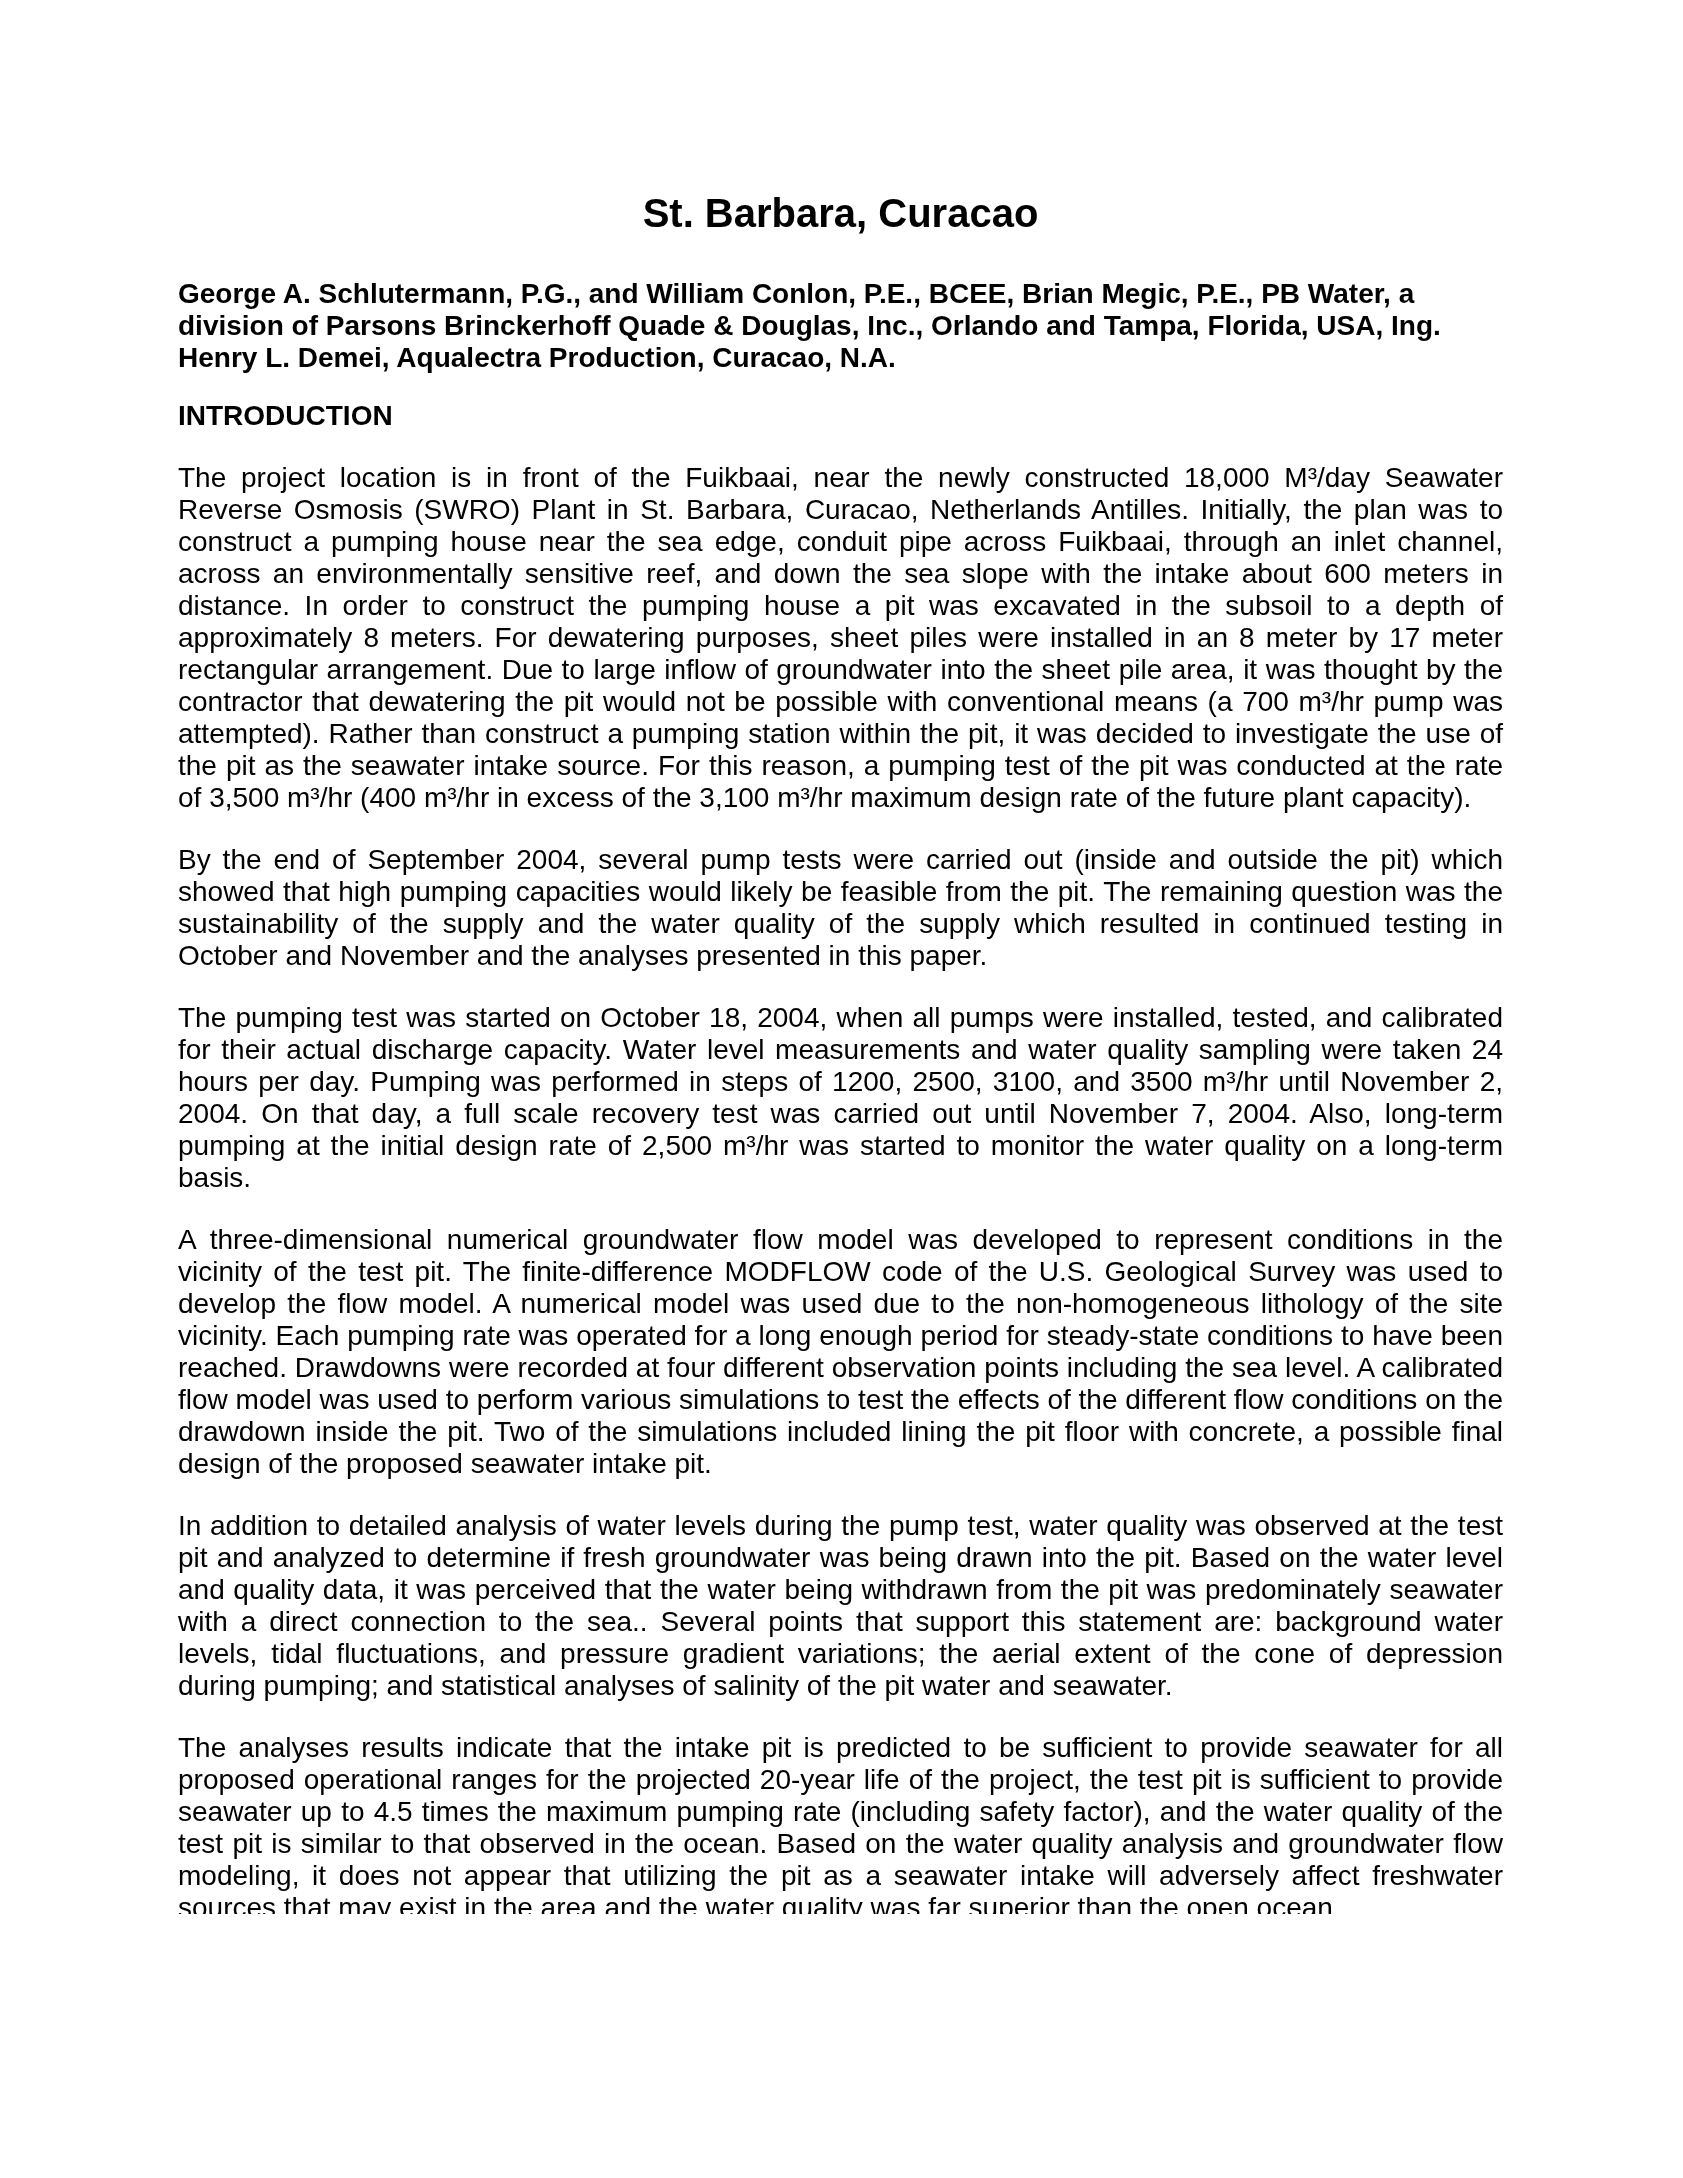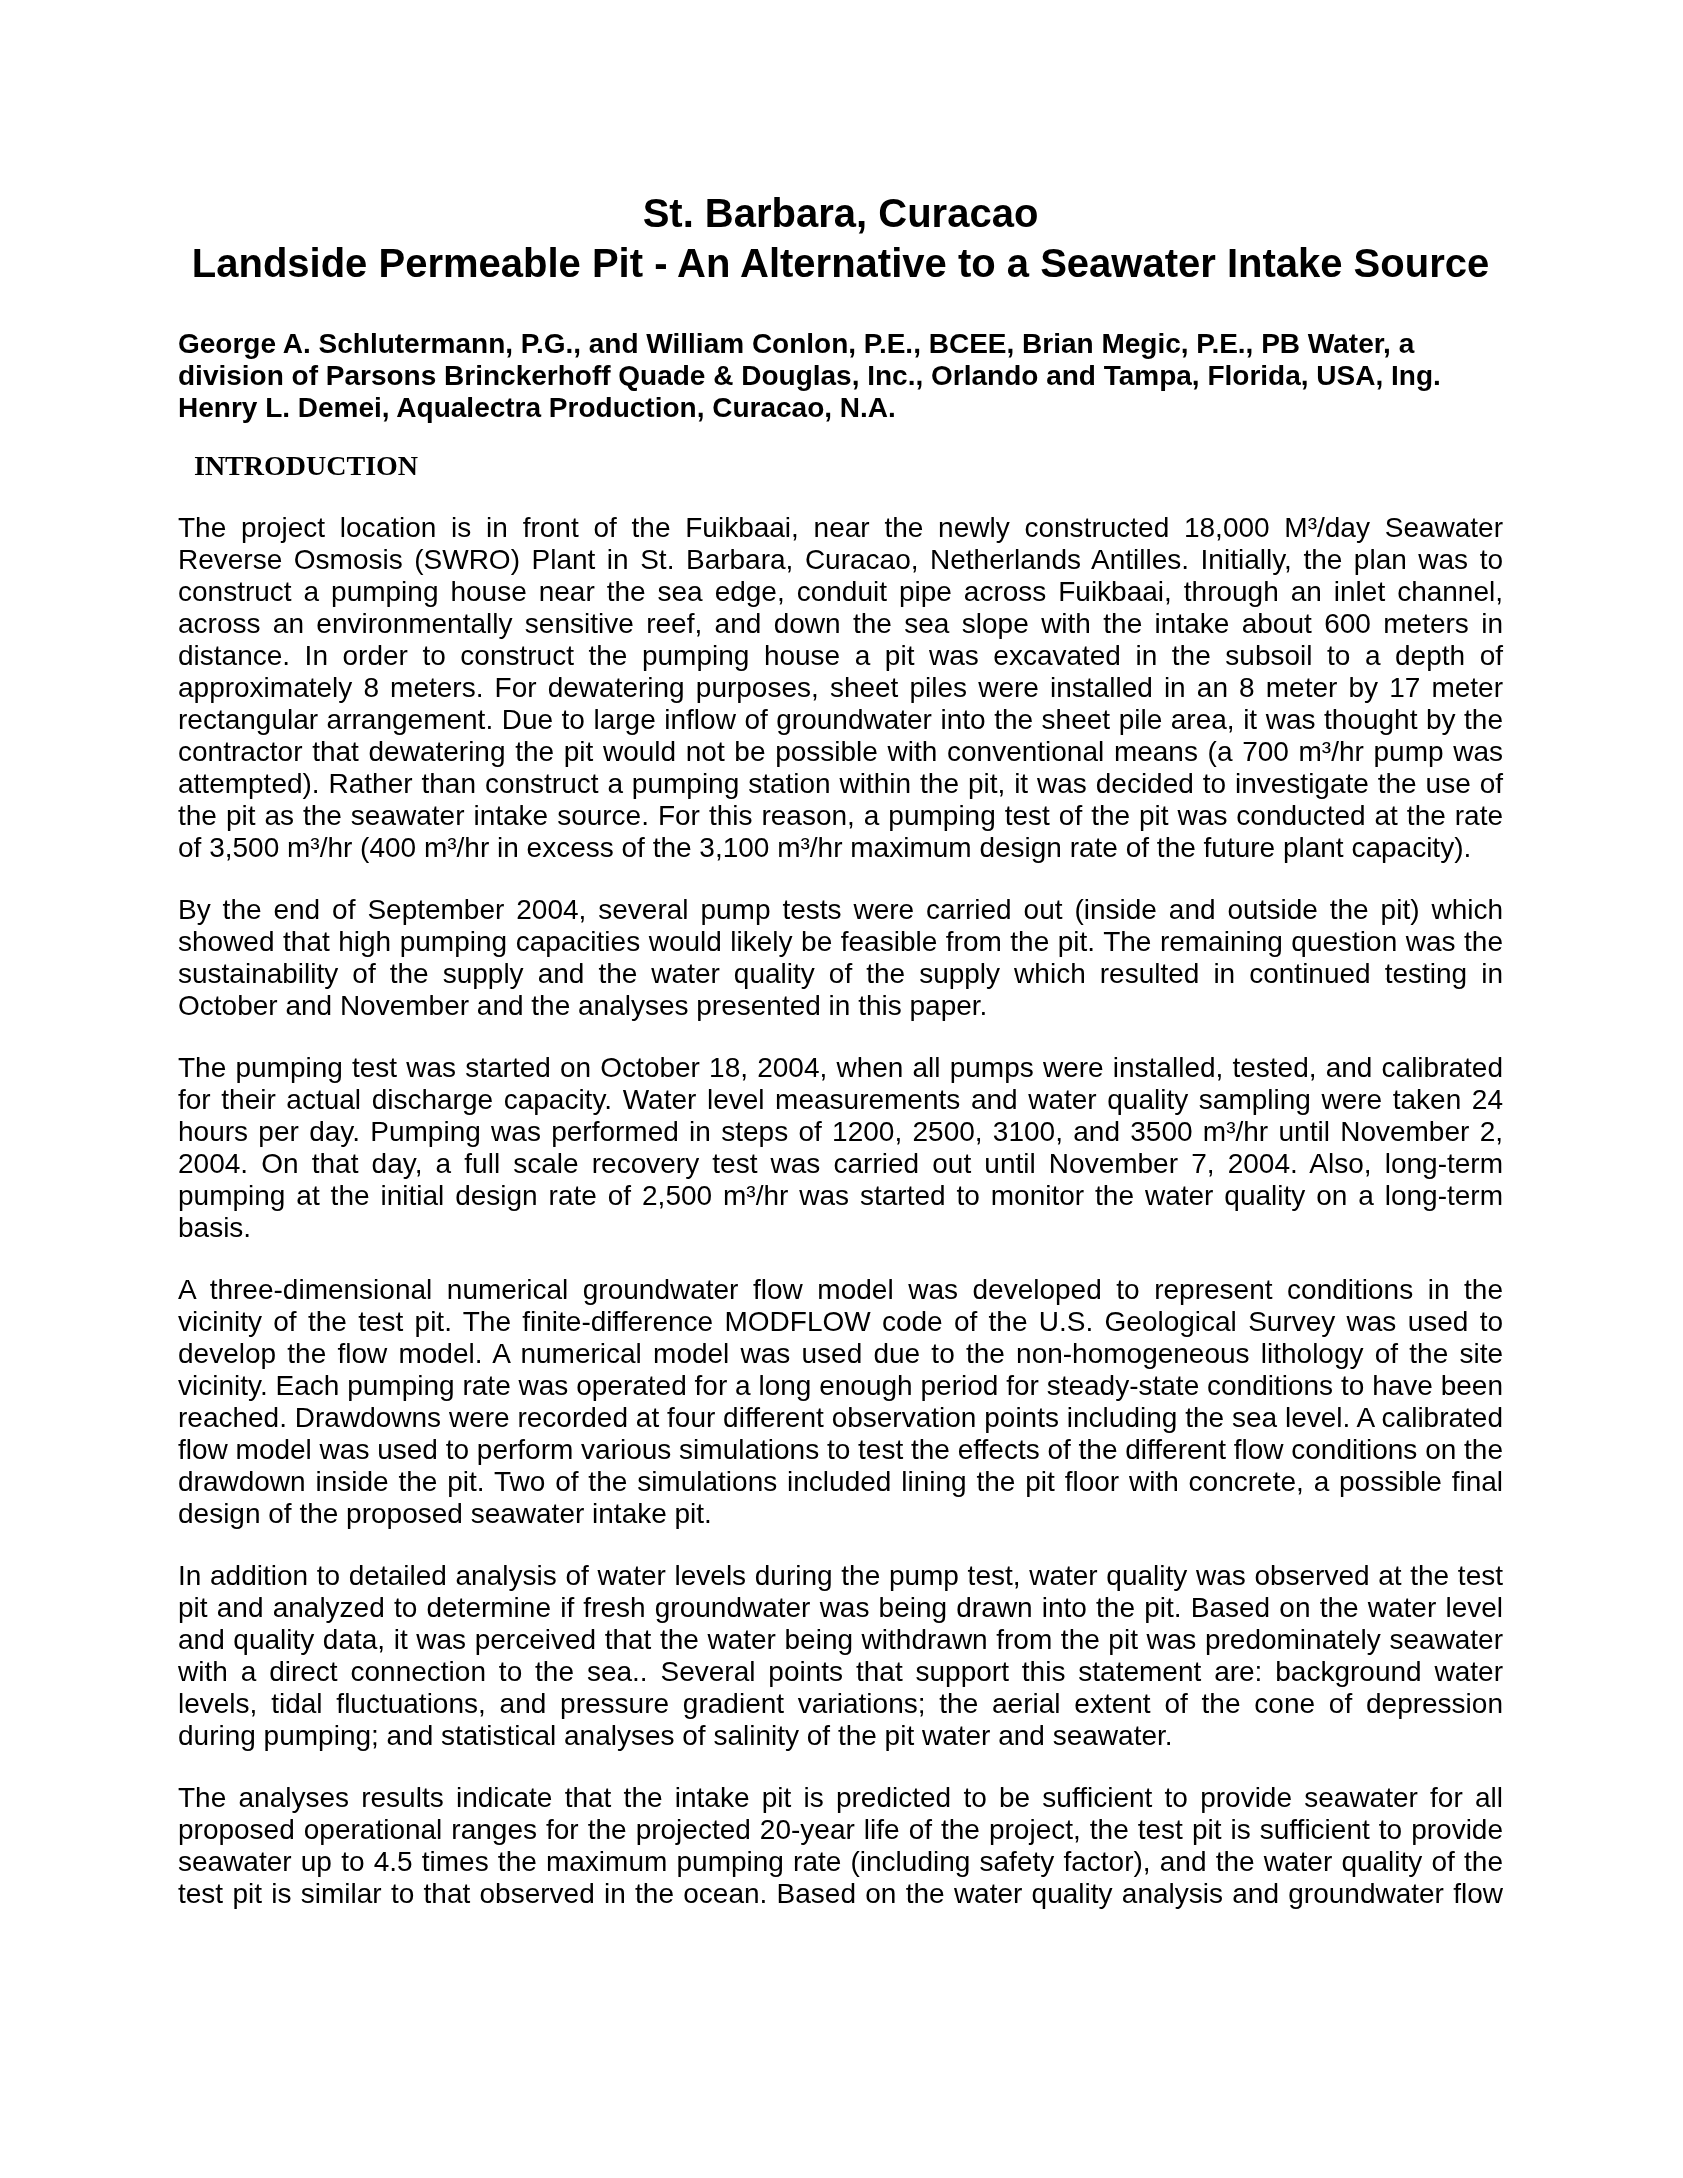--- a/index.html
+++ b/index.html
@@ -33,44 +33,42 @@
     display: block;
   }
   .authors {
     margin: 40px 0 0 0;
     font-size: 28px;
     line-height: 32px;
     text-align: left;
     font-weight: bold;
   }
   .section-heading {
-    margin: 26px 0 0 16px;
+    margin: 26px 0 0 0;
     font-size: 28px;
     line-height: 32px;
     font-weight: bold;
     text-align: left;
-    font-family: Liberation Serif, serif;
   }
   .body-paragraph {
     margin: 30px 0 0 0;
     font-size: 28px;
     line-height: 32px;
     text-align: justify;
   }
   .body-paragraph.first-after-heading {
   }
 </style>
 </head>
 <body>
 
 <div class="page">
 
   <h1 class="title-block">
     <span class="title-line">St. Barbara, Curacao</span>
-    <span class="title-line">Landside Permeable Pit - An Alternative to a Seawater Intake Source</span>
   </h1>
 
   <p class="authors">George A. Schlutermann, P.G., and William Conlon, P.E., BCEE, Brian Megic, P.E.,  PB Water, a division of Parsons Brinckerhoff Quade &amp; Douglas, Inc., Orlando and Tampa, Florida, USA, Ing. Henry L. Demei, Aqualectra Production, Curacao, N.A.</p>
 
   <h2 class="section-heading">INTRODUCTION</h2>
 
   <p class="body-paragraph first-after-heading">The project location is in front of the Fuikbaai, near the newly constructed 18,000 M³/day Seawater Reverse Osmosis (SWRO) Plant in St. Barbara, Curacao, Netherlands Antilles. Initially, the plan was to construct a pumping house near the sea edge, conduit pipe across Fuikbaai, through an inlet channel, across an environmentally sensitive reef, and down the sea slope with the intake about 600 meters in distance. In order to construct the pumping house a pit was excavated in the subsoil to a depth of approximately 8 meters. For dewatering purposes, sheet piles were installed in an 8 meter by 17 meter rectangular arrangement. Due to large inflow of groundwater into the sheet pile area, it was thought by the contractor that dewatering the pit would not be possible with conventional means (a 700 m³/hr pump was attempted). Rather than construct a pumping station within the pit, it was decided to investigate the use of the pit as the seawater intake source. For this reason, a pumping test of the pit was conducted at the rate of 3,500 m³/hr (400 m³/hr in excess of the 3,100 m³/hr maximum design rate of the future plant capacity).</p>
 
   <p class="body-paragraph">By the end of September 2004, several pump tests were carried out (inside and outside the pit) which showed that high pumping capacities would likely be feasible from the pit. The remaining question was the sustainability of the supply and the water quality of the supply which resulted in continued testing in October and November and the analyses presented in this paper.</p>
 

